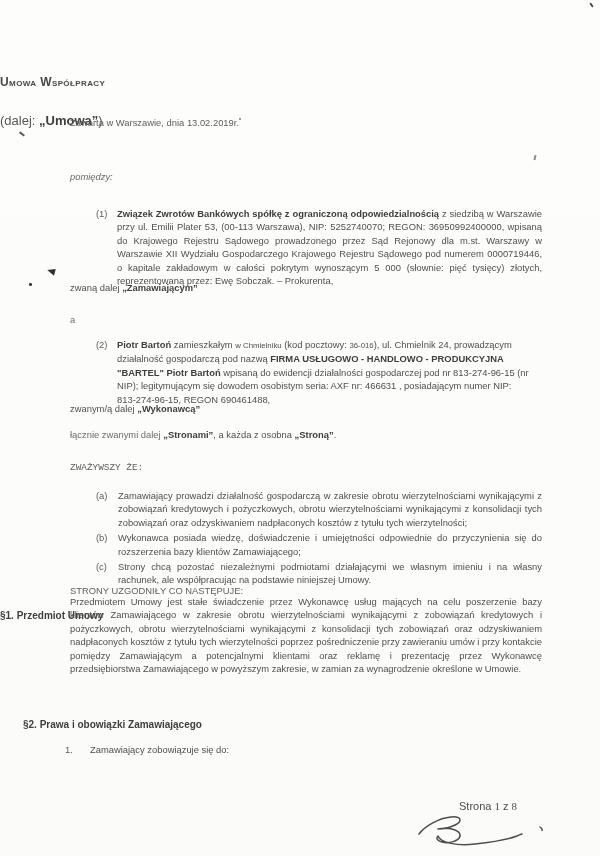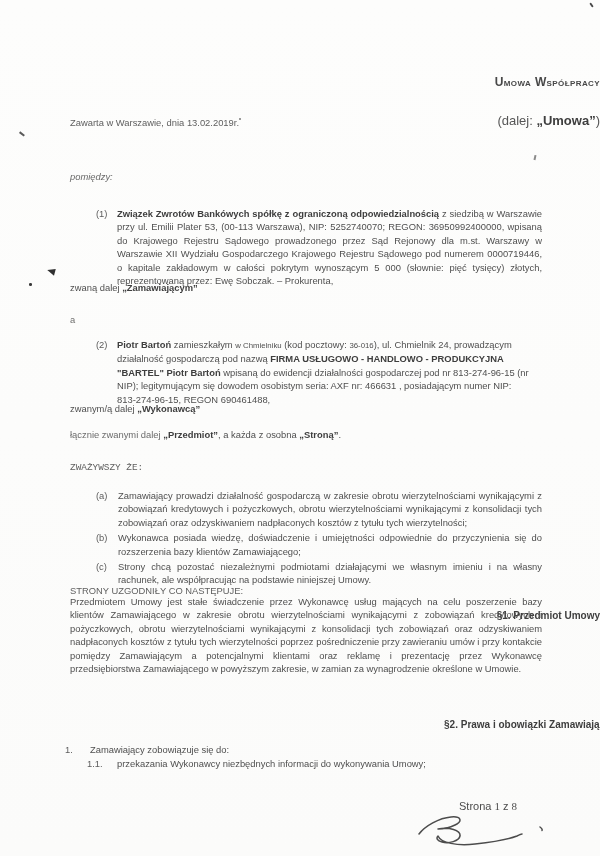--- a/index.html
+++ b/index.html
@@ -5,21 +5,21 @@
   html, body { margin: 0; padding: 0; background: #ffffff; }
   .page {
     position: relative;
     width: 600px; height: 856px;
     background: linear-gradient(180deg, #fdfdfc 0%, #fbfbfa 100%);
     font-family: "Liberation Sans", "DejaVu Sans", sans-serif;
     color: #4f4f4f;
     overflow: hidden;
   }
   .block { position: absolute; font-size: 9.4px; line-height: 13.4px; }
-  .center { left: 0; width: 600px; text-align: right; }
+  .center { left: 0; width: 600px; text-align: left; }
   .just { text-align: justify; }
   .b { font-weight: bold; color: #3e3e3e; }
   .faded { color: #6b6b6b; }
   .sm { font-size: 7.8px; }
   .serif { font-family: "Liberation Serif", serif; }
 
   .title { top: 76px; font-size: 12px; font-weight: bold; font-variant: small-caps; letter-spacing: 0.4px; color: #484848; }
   .subtitle { top: 114px; font-size: 13px; color: #565656; }
   .date-line { top: 116px; left: 70px; color: #5e5e5e; }
   .between { top: 170px; left: 70px; color: #696969; font-style: italic; }
@@ -77,41 +77,40 @@
   <div class="block party just p1"><span class="pnum">(1)</span><span class="b">Związek Zwrotów Bankówych spółkę z ograniczoną odpowiedzialnością</span><span> z siedzibą w Warszawie przy ul. Emilii Plater 53, (00-113 Warszawa), NIP: 5252740070; REGON: 36950992400000, wpisaną do Krajowego Rejestru Sądowego prowadzonego przez Sąd Rejonowy dla m.st. Warszawy w Warszawie XII Wydziału Gospodarczego Krajowego Rejestru Sądowego pod numerem 0000719446, o kapitale zakładowym w całości pokrytym wynoszącym 5 000 (słownie: pięć tysięcy) złotych, reprezentowaną przez: Ewę Sobczak. – Prokurenta,</span></div>
 
   <div class="block alias1"><span>zwaną dalej </span><span class="b">„Zamawiającym”</span></div>
 
   <div class="block conj">a</div>
 
   <div class="block party p2"><span class="pnum">(2)</span><span class="b">Piotr Bartoń</span><span> zamieszkałym </span><span class="sm">w Chmielniku</span><span> (kod pocztowy: </span><span class="sm">36-016</span><span>), ul. Chmielnik 24, prowadzącym działalność gospodarczą  pod nazwą  </span><span class="b">FIRMA USŁUGOWO - HANDLOWO - PRODUKCYJNA "BARTEL" Piotr Bartoń</span><span> wpisaną do ewidencji działalności gospodarczej pod nr 813-274-96-15 (nr NIP); legitymującym się dowodem osobistym seria: AXF nr: 466631 , posiadającym numer NIP: 813-274-96-15, REGON 690461488,</span></div>
 
   <div class="block alias2"><span>zwanym/ą dalej </span><span class="b">„Wykonawcą”</span></div>
 
-  <div class="block jointly"><span class="faded">łącznie zwanymi dalej </span><span class="b">„Przedmiot”</span><span>, a każda z osobna </span><span class="b">„Stroną”</span><span>.</span></div>
+  <div class="block jointly"><span class="faded">łącznie zwanymi dalej </span><span class="b">„Stronami”</span><span>, a każda z osobna </span><span class="b">„Stroną”</span><span>.</span></div>
 
   <div class="block whereas-h">ZWAŻYWSZY ŻE:</div>
 
   <div class="block whereas">
     <div class="witem"><span class="wnum">(a)</span><span>Zamawiający prowadzi działalność gospodarczą w zakresie obrotu wierzytelnościami wynikającymi z zobowiązań kredytowych i pożyczkowych, obrotu wierzytelnościami wynikającymi z konsolidacji tych zobowiązań oraz odzyskiwaniem nadpłaconych kosztów z tytułu tych wierzytelności;</span></div>
     <div class="witem"><span class="wnum">(b)</span><span>Wykonawca posiada wiedzę, doświadczenie i umiejętności odpowiednie do przyczynienia się do rozszerzenia bazy klientów Zamawiającego;</span></div>
     <div class="witem"><span class="wnum">(c)</span><span>Strony chcą pozostać niezależnymi podmiotami działającymi we własnym imieniu i na własny rachunek, ale współpracując na podstawie niniejszej Umowy.</span></div>
   </div>
 
   <div class="block agreed">STRONY UZGODNIŁY CO NASTĘPUJE:</div>
 
   <div class="block center s1h b">§1. Przedmiot Umowy</div>
 
   <div class="block s1b just">Przedmiotem Umowy jest stałe  świadczenie przez Wykonawcę usług mających na celu poszerzenie bazy klientów Zamawiającego w zakresie obrotu wierzytelnościami wynikającymi z zobowiązań kredytowych i pożyczkowych, obrotu wierzytelnościami wynikającymi z konsolidacji tych zobowiązań oraz odzyskiwaniem nadpłaconych kosztów z tytułu tych wierzytelności poprzez pośredniczenie przy zawieraniu umów i przy kontakcie pomiędzy Zamawiającym a potencjalnymi klientami oraz reklamę i prezentację przez Wykonawcę przedsiębiorstwa Zamawiającego w powyższym zakresie, w zamian za wynagrodzenie określone w Umowie.</div>
 
   <div class="block center s2h b">§2. Prawa i obowiązki Zamawiającego</div>
 
   <div class="block ob1"><span class="obnum">1.</span><span>Zamawiający zobowiązuje się do:</span></div>
 
-  <div class="block ob11"><span class="obnum">1.1.</span><span>przekazania Wykonawcy niezbędnych informacji do wykonywania Umowy;</span></div>
 
   <div class="block footer"><span>Strona </span><span class="serif">1</span><span> z </span><span class="serif">8</span></div>
 
   <svg class="signature" viewBox="0 0 150 46" xmlns="http://www.w3.org/2000/svg">
     <path d="M14,26 C20,18 34,10 46,9 C56,8 58,13 50,17 C44,20 36,21 33,21 C44,19 56,22 55,28 C54,33 44,36 37,34 C32,33 31,30 33,28 C36,35 52,38 70,36 C88,34 104,31 112,28 C114,27 116,26 117,26 M135,19 c1.5,1 2.5,2.5 2,3.5" fill="none" stroke="#4c4c4c" stroke-width="1.5" stroke-linecap="round" stroke-linejoin="round"></path>
   </svg>
 
   <div class="speck spk-tr"></div>
   <div class="speck spk-l1"></div>
   <div class="speck spk-arrow"></div>

